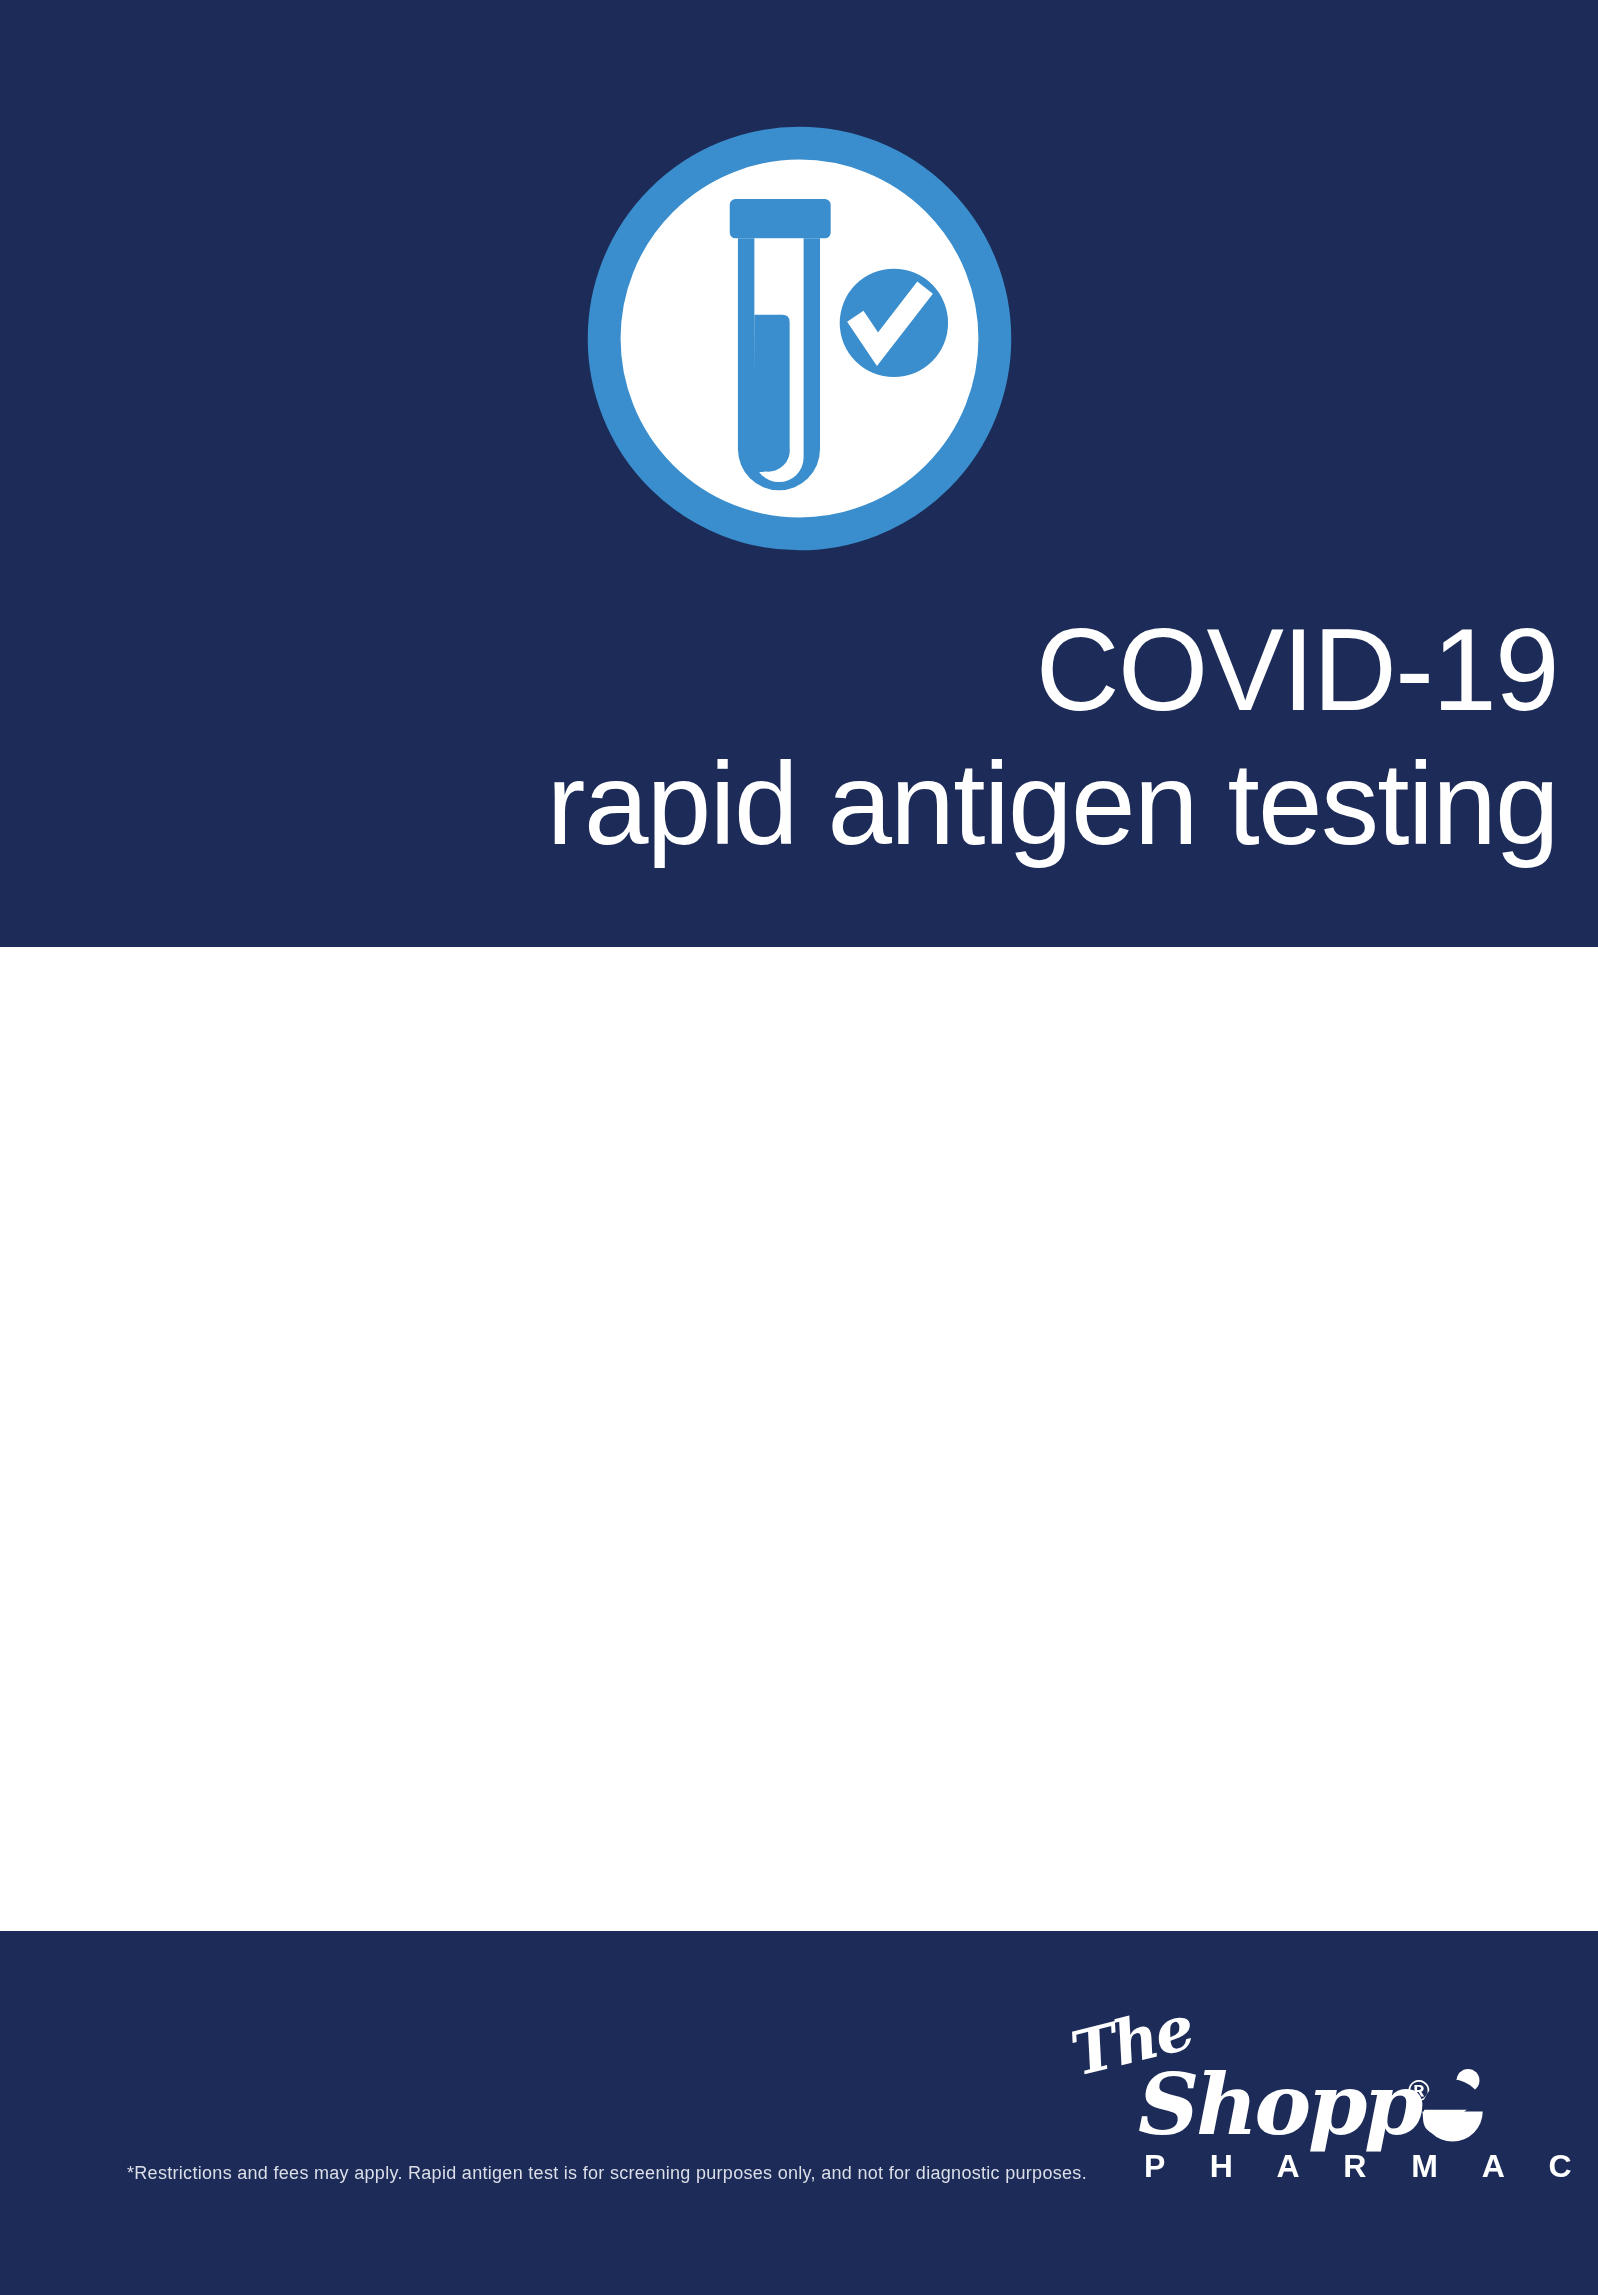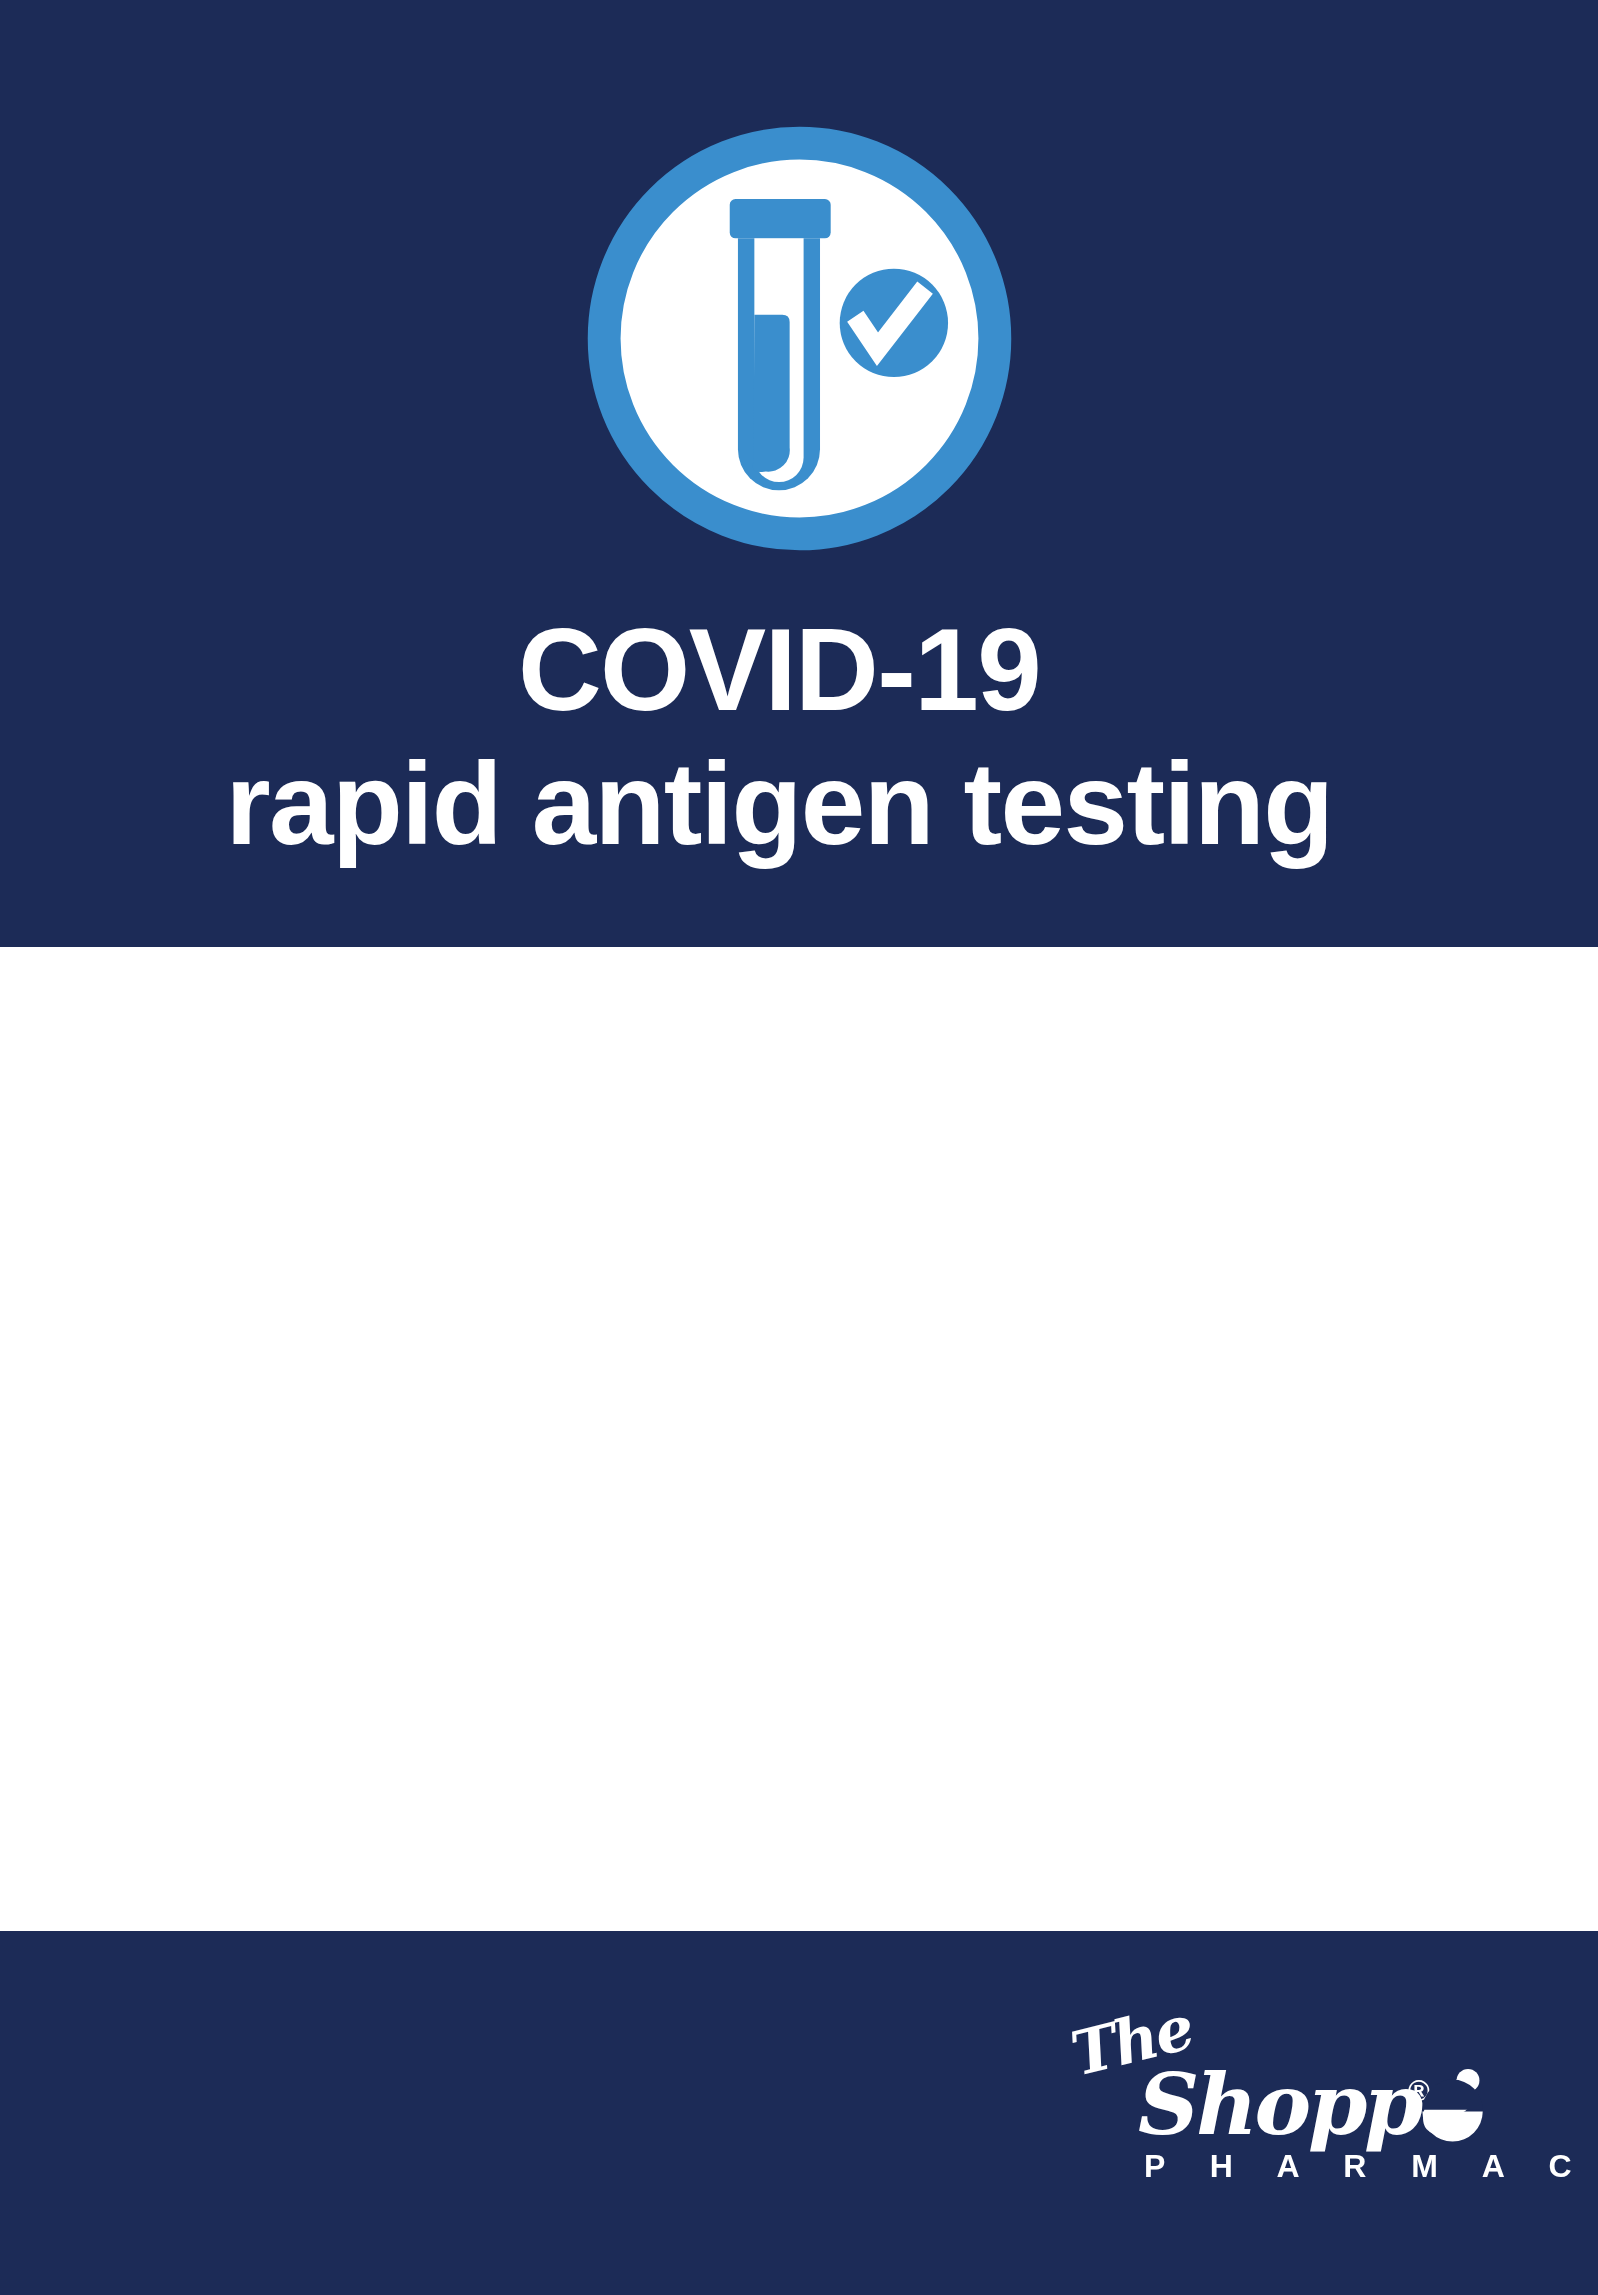--- a/index.html
+++ b/index.html
@@ -12,21 +12,21 @@
 
   
   .hero{position:absolute;left:0;top:0;width:1599px;height:947px;background:#1c2b57;}
   .mid{position:absolute;left:0;top:947px;width:1599px;height:984px;background:#ffffff;}
   .footer{position:absolute;left:0;top:1931px;width:1599px;height:365px;background:#1c2b57;}
 
   
   .hero-icon{position:absolute;left:582px;top:121px;width:435px;height:435px;}
   .hero-title{
     position:absolute;left:0;top:603px;width:1558px;
-    text-align:center;color:#ffffff;font-weight:bold;
+    text-align:right;color:#ffffff;font-weight:normal;
     font-size:116px;line-height:134px;letter-spacing:-1.6px;
   }
 
   
   .intro{
     position:absolute;left:172px;top:1043px;width:1328px;
     color:#1e2d5a;font-weight:bold;font-size:60px;line-height:85px;letter-spacing:-0.8px;
   }
 
   
@@ -108,15 +108,16 @@
       <line x1="52" y1="18" x2="22" y2="52" stroke="#ffffff" stroke-width="22" stroke-linecap="round"></line>
 
       <circle cx="56" cy="14" r="14" fill="#ffffff"></circle>
 
       <path d="M0,50 H74 A37,37 0 0 0 0,50 Z" fill="#1c2b57"></path>
       <path d="M0,52 H74 A37,37 0 0 1 0,52 Z" fill="#ffffff"></path>
     </svg>
     <span class="logo-pharmacy">P H A R M A C Y</span>
   </div>
 
+  <div class="fine-print">*Restrictions and fees may apply. Rapid antigen test is for screening purposes only, and not for diagnostic purposes.</div>
 
 </div>
 
 
 </body></html>

